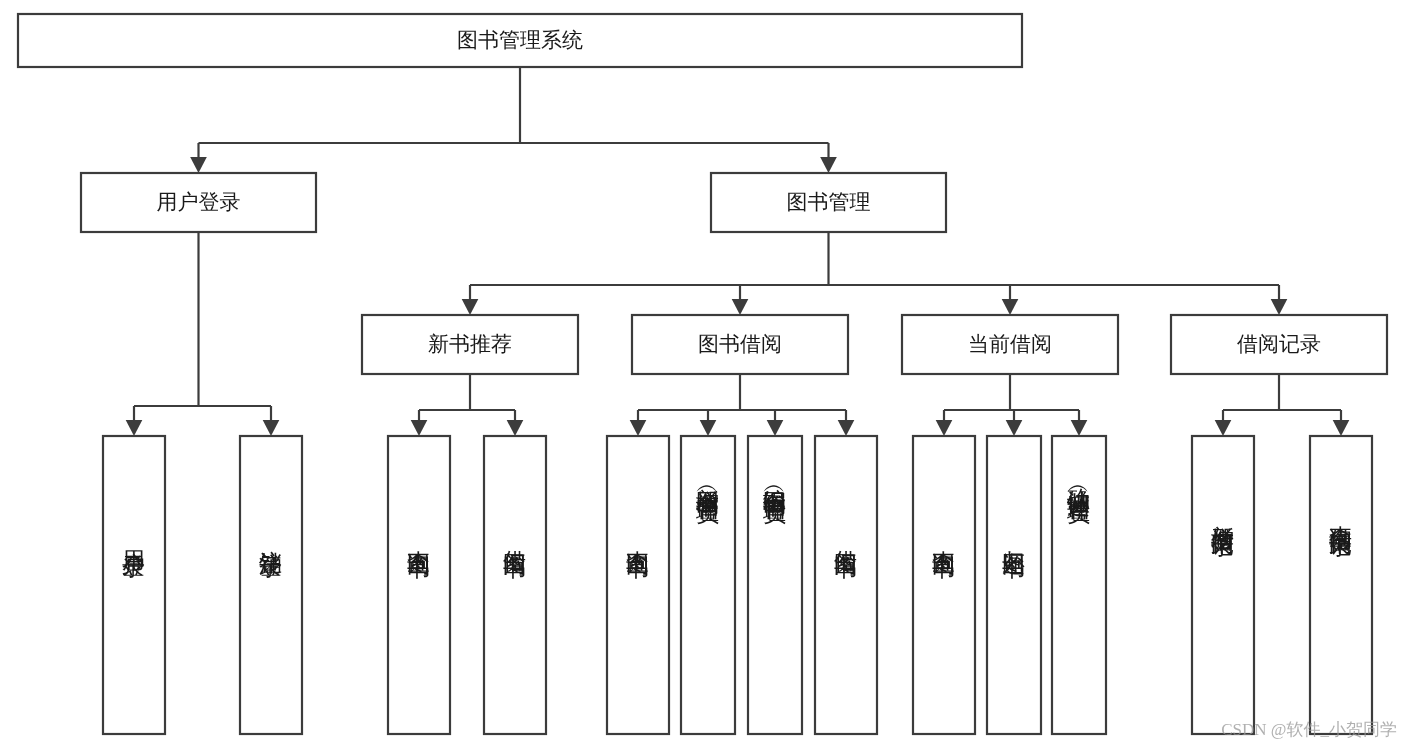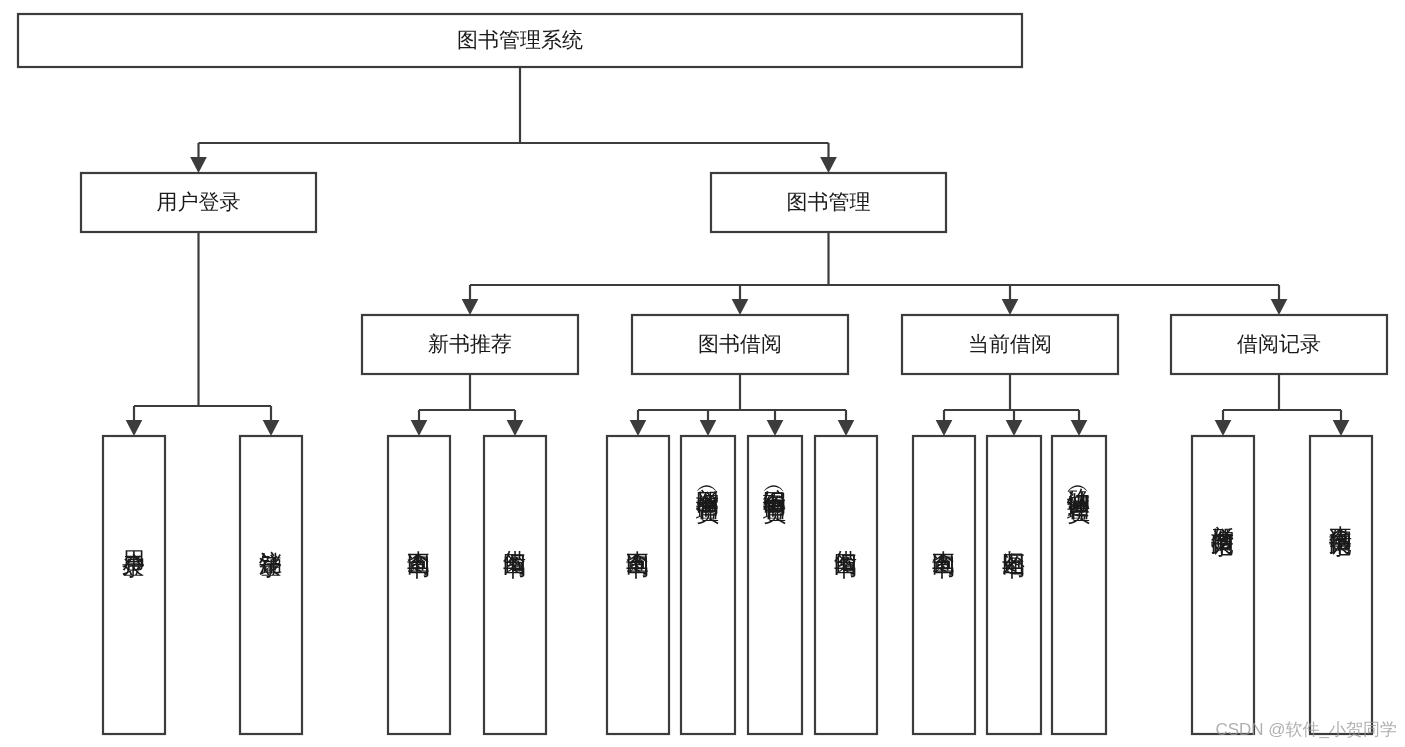--- a/index.html
+++ b/index.html
@@ -66,21 +66,21 @@
     font-size: 23px;
     line-height: 1.05;
     color: #1a1a1a;
     letter-spacing: 2px;
     white-space: nowrap;
   }
   .watermark {
     position: absolute;
     right: 8px;
     bottom: 6px;
-    font-family: Liberation Sans, sans-serif;
+    font-family: Liberation Serif, serif;
     font-size: 17px;
     color: #9a9a9a;
     opacity: 0.78;
     white-space: nowrap;
     pointer-events: none;
     text-align: right;
   }
 </style>
 </head>
 <body>

